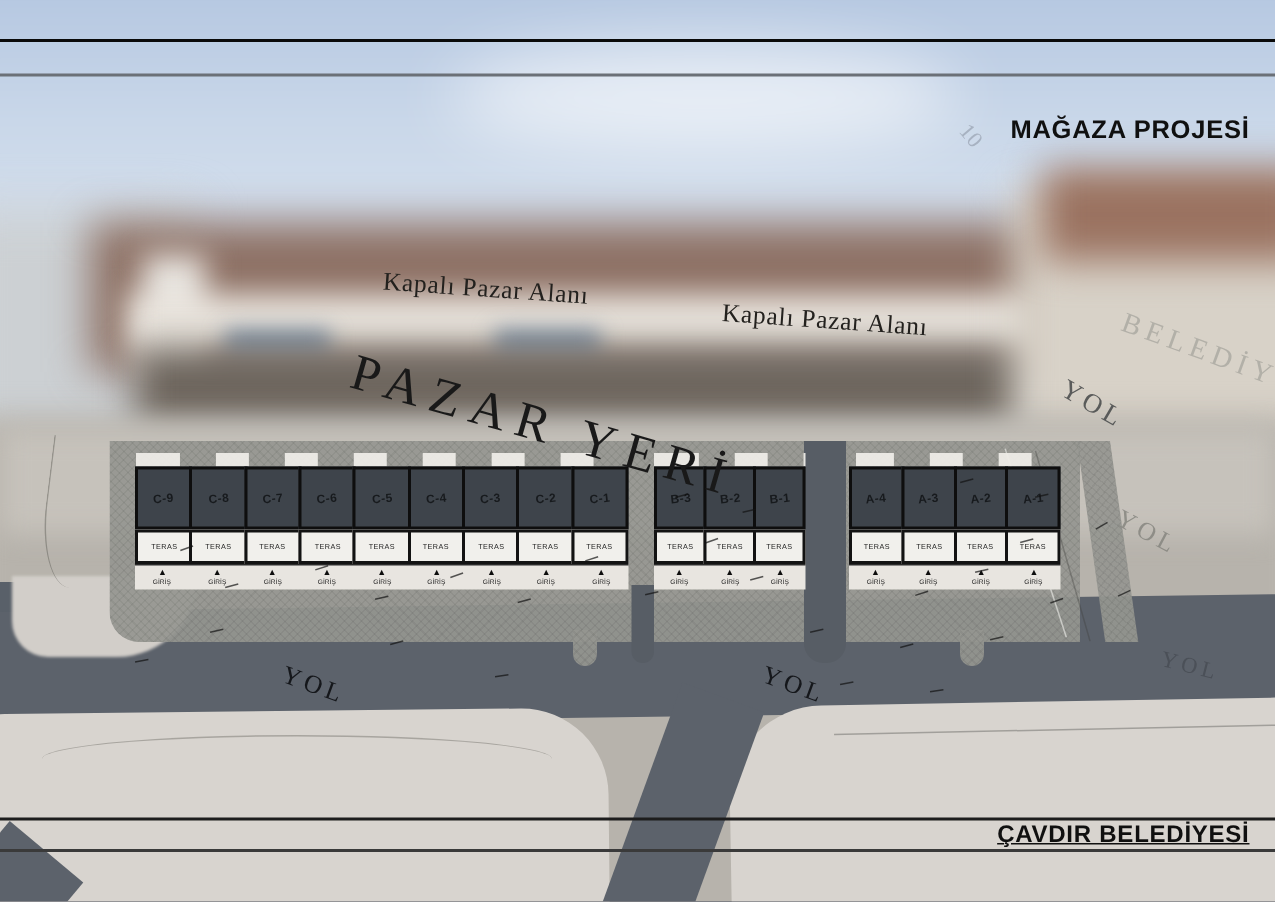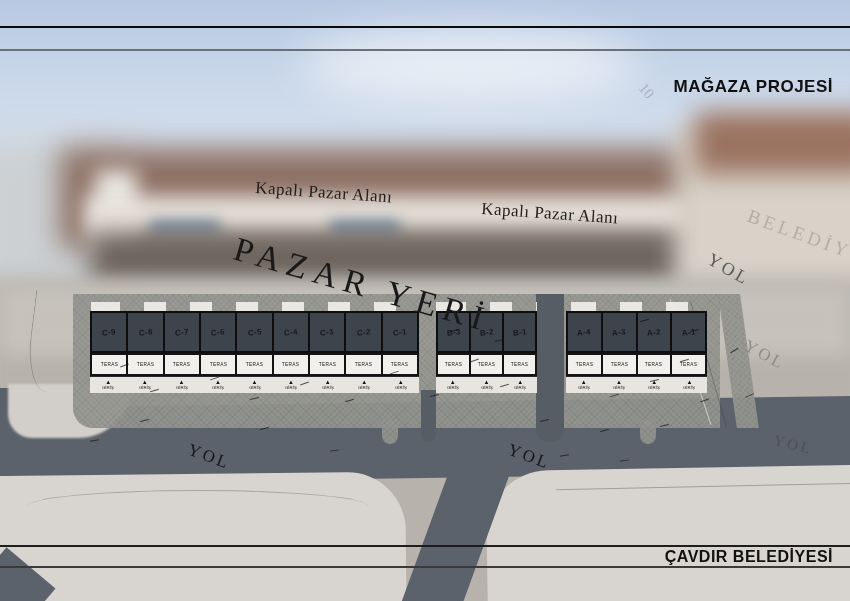--- a/index.html
+++ b/index.html
@@ -101,21 +101,21 @@
   .tick{position:absolute;width:9px;height:1.2px;background:rgba(18,18,18,.7);}
 
   
   .tline{position:absolute;left:0;width:850px;}
   #tline1{top:26px;height:2px;background:#0a0a0a;}
   #tline2{top:49px;height:2px;background:#6b7077;}
   #bline1{top:545px;height:2px;background:#1d1d1d;}
   #bline2{top:566px;height:2px;background:#3a3a3a;}
   .titletext{position:absolute;right:17px;font-weight:bold;color:#101010;letter-spacing:.5px;white-space:nowrap;}
   #header-title{top:29px;font-size:17px;margin-top:48px;}
-  #footer-title{top:548px;font-size:16px;}
+  #footer-title{top:548px;font-size:16px;text-decoration:underline;}
 </style>
 </head>
 <body>
 
 <div id="canvas">
 
   <div>
     <div class="ph ph-sky"></div>
     <div class="ph ph-cloud"></div>
     <div class="ph ph-leftlight"></div>

